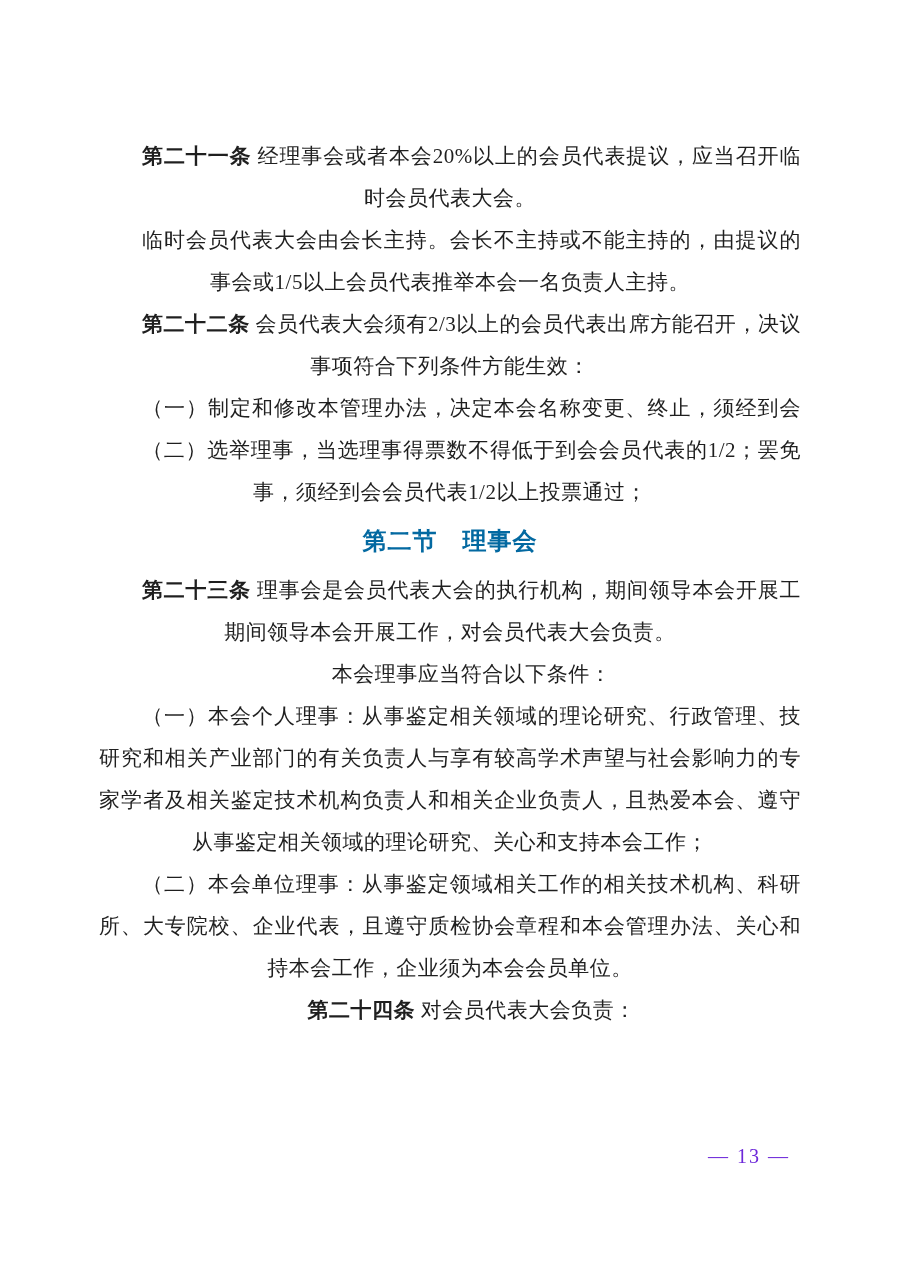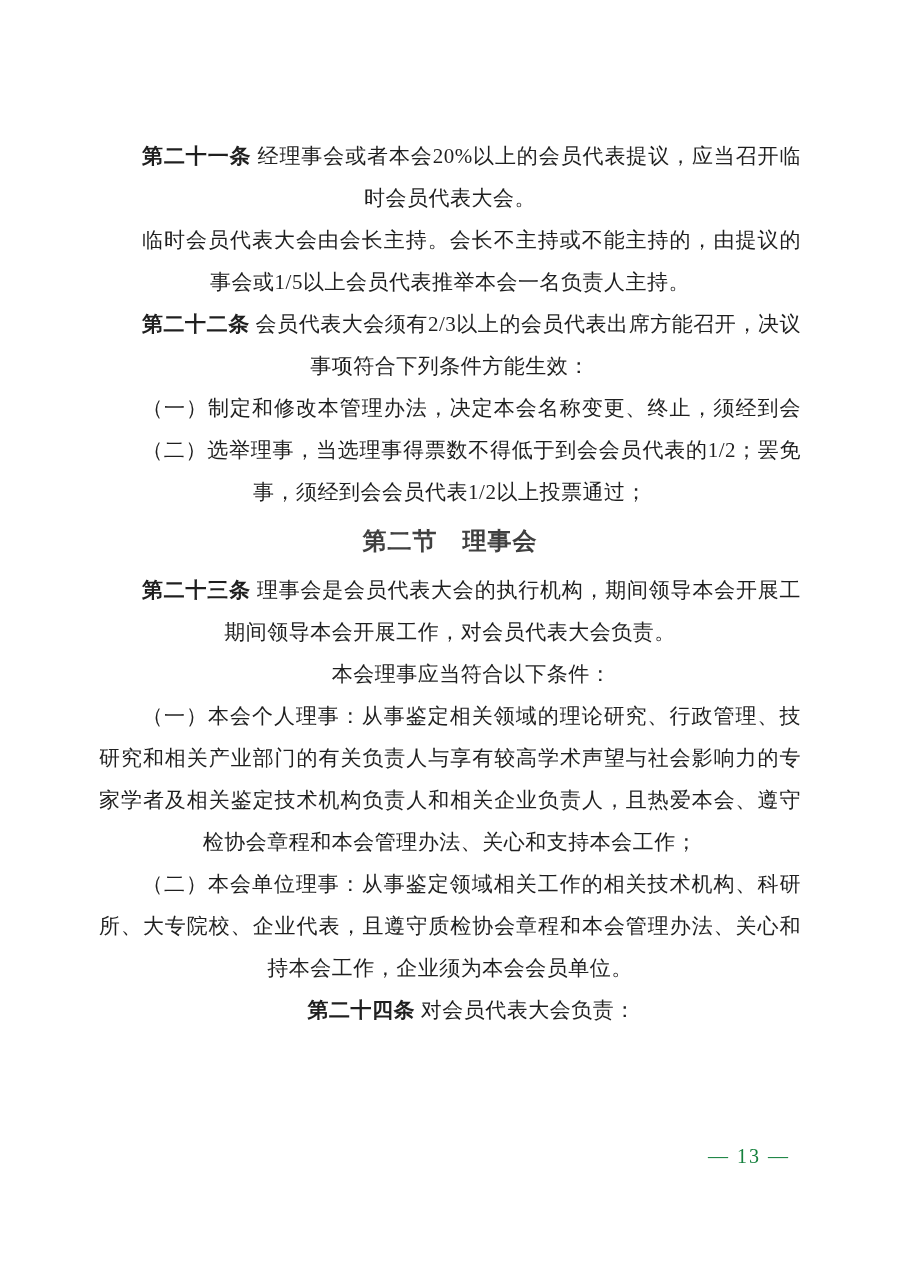--- a/index.html
+++ b/index.html
@@ -43,31 +43,31 @@
     font-weight: bold;
   }
   .heading {
     height: 42px;
     line-height: 42px;
     margin: 7px 0;
     font-size: 24px;
     font-weight: bold;
     text-align: center;
     font-family: "Liberation Sans", "DejaVu Sans", sans-serif;
-    color: #404040;
+    color: #0369a1;
     letter-spacing: 1px;
   }
   .page-number {
     position: absolute;
     top: 1142px;
     right: 110px;
     height: 28px;
     line-height: 28px;
     font-size: 20px;
-    color: #15803d;
+    color: #6d28d9;
     letter-spacing: 2px;
     font-family: "Liberation Serif", "DejaVu Serif", serif;
   }
 </style>
 </head>
 <body>
 
 <div class="page">
   <div class="content">
       <div class="line indent full"><b>第二十一条</b><span> 经理事会或者本会20%以上的会员代表提议，应当召开临</span></div>
@@ -79,20 +79,20 @@
       <div class="line indent full"><span>（一）制定和修改本管理办法，决定本会名称变更、终止，须经到会会</span></div>
       <div class="line indent full"><span>（二）选举理事，当选理事得票数不得低于到会会员代表的1/2；罢免理</span></div>
       <div class="line"><span>事，须经到会会员代表1/2以上投票通过；</span></div>
       <div class="heading">第二节　理事会</div>
       <div class="line indent full"><b>第二十三条</b><span> 理事会是会员代表大会的执行机构，期间领导本会开展工作</span></div>
       <div class="line"><span>期间领导本会开展工作，对会员代表大会负责。</span></div>
       <div class="line indent"><span>本会理事应当符合以下条件：</span></div>
       <div class="line indent full"><span>（一）本会个人理事：从事鉴定相关领域的理论研究、行政管理、技术</span></div>
       <div class="line full"><span>研究和相关产业部门的有关负责人与享有较高学术声望与社会影响力的专</span></div>
       <div class="line full"><span>家学者及相关鉴定技术机构负责人和相关企业负责人，且热爱本会、遵守质</span></div>
-      <div class="line"><span>检协会章程和本会管理办法、关心和支持本会工作；</span></div>
+      <div class="line"><span>从事鉴定相关领域的理论研究、关心和支持本会工作；</span></div>
       <div class="line indent full"><span>（二）本会单位理事：从事鉴定领域相关工作的相关技术机构、科研院</span></div>
       <div class="line full"><span>所、大专院校、企业代表，且遵守质检协会章程和本会管理办法、关心和支</span></div>
       <div class="line"><span>持本会工作，企业须为本会会员单位。</span></div>
       <div class="line indent"><b>第二十四条</b><span> 对会员代表大会负责：</span></div>
     </div>
   <div class="page-number">— 13 —</div>
 </div>
 
 </body></html>

